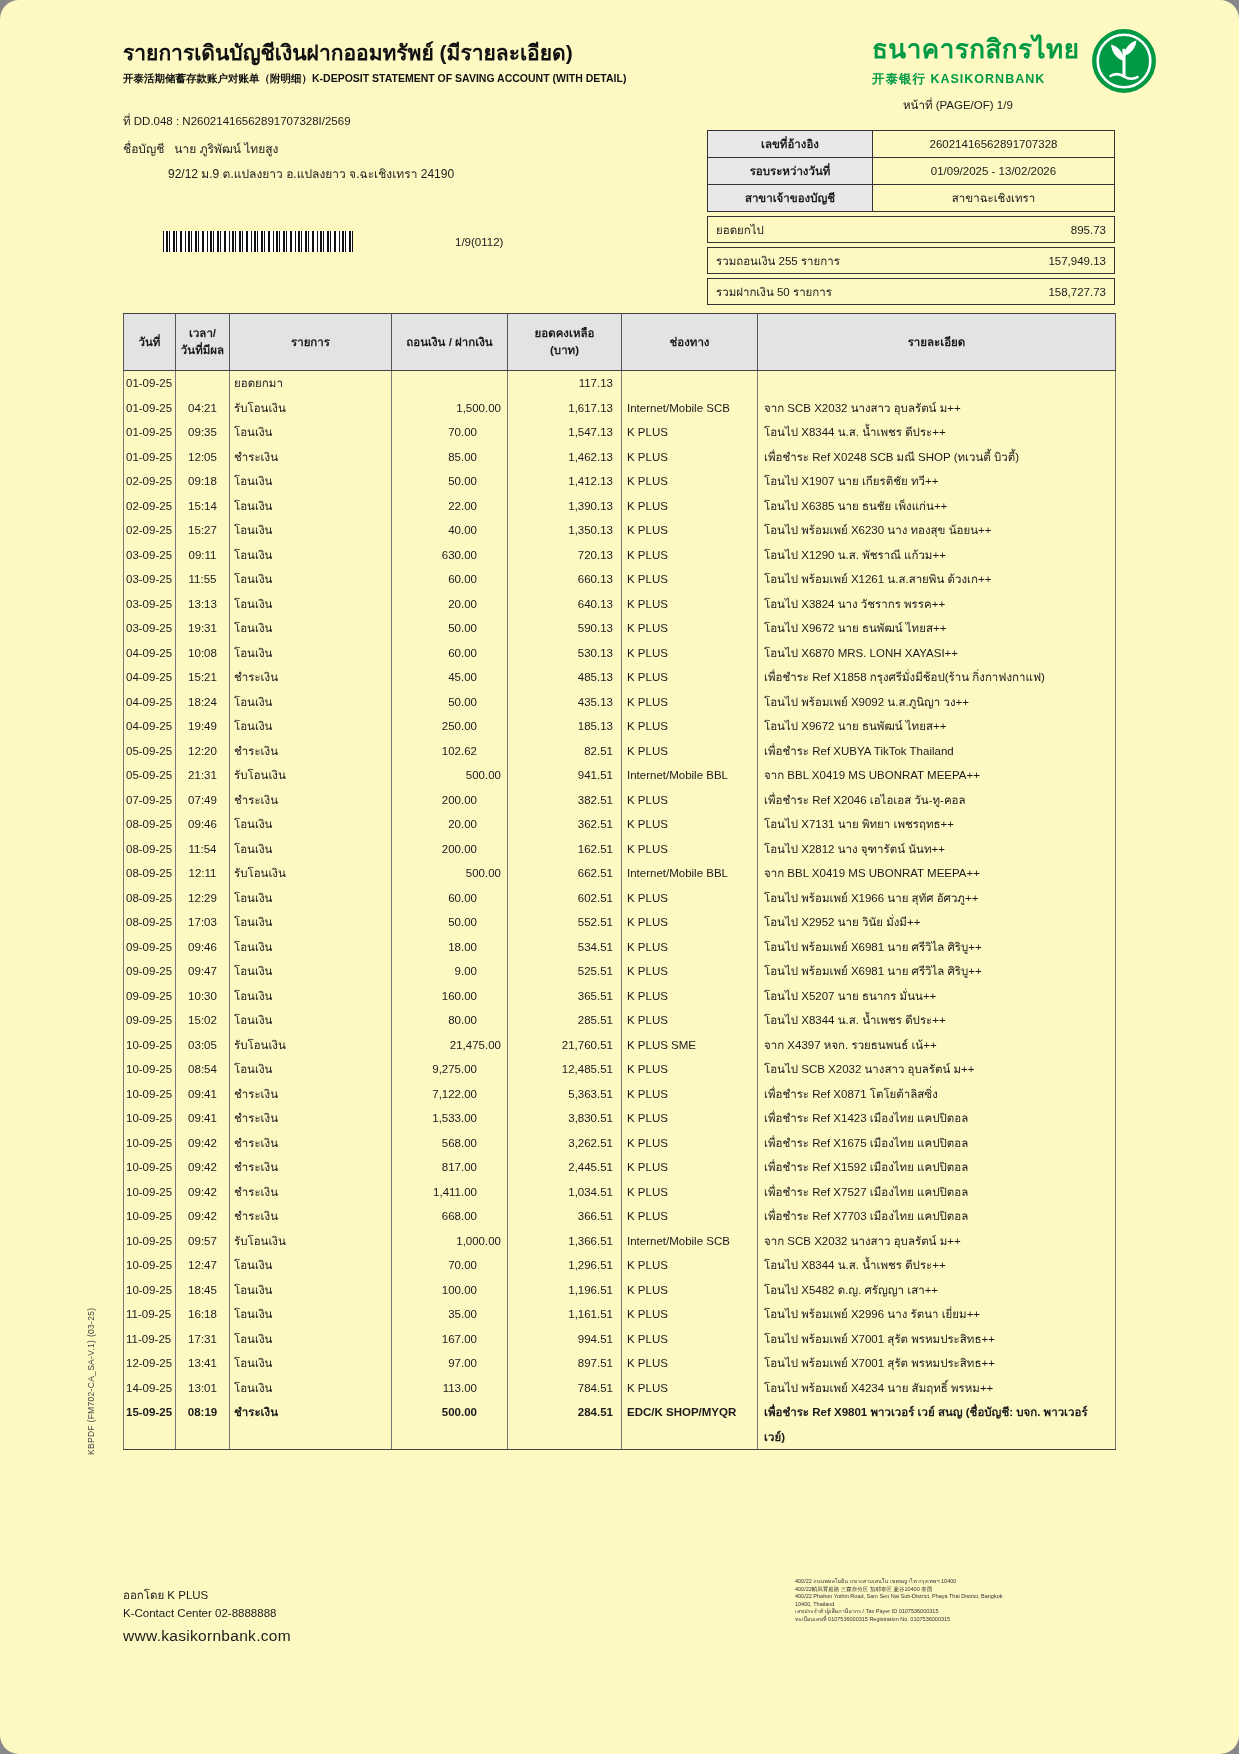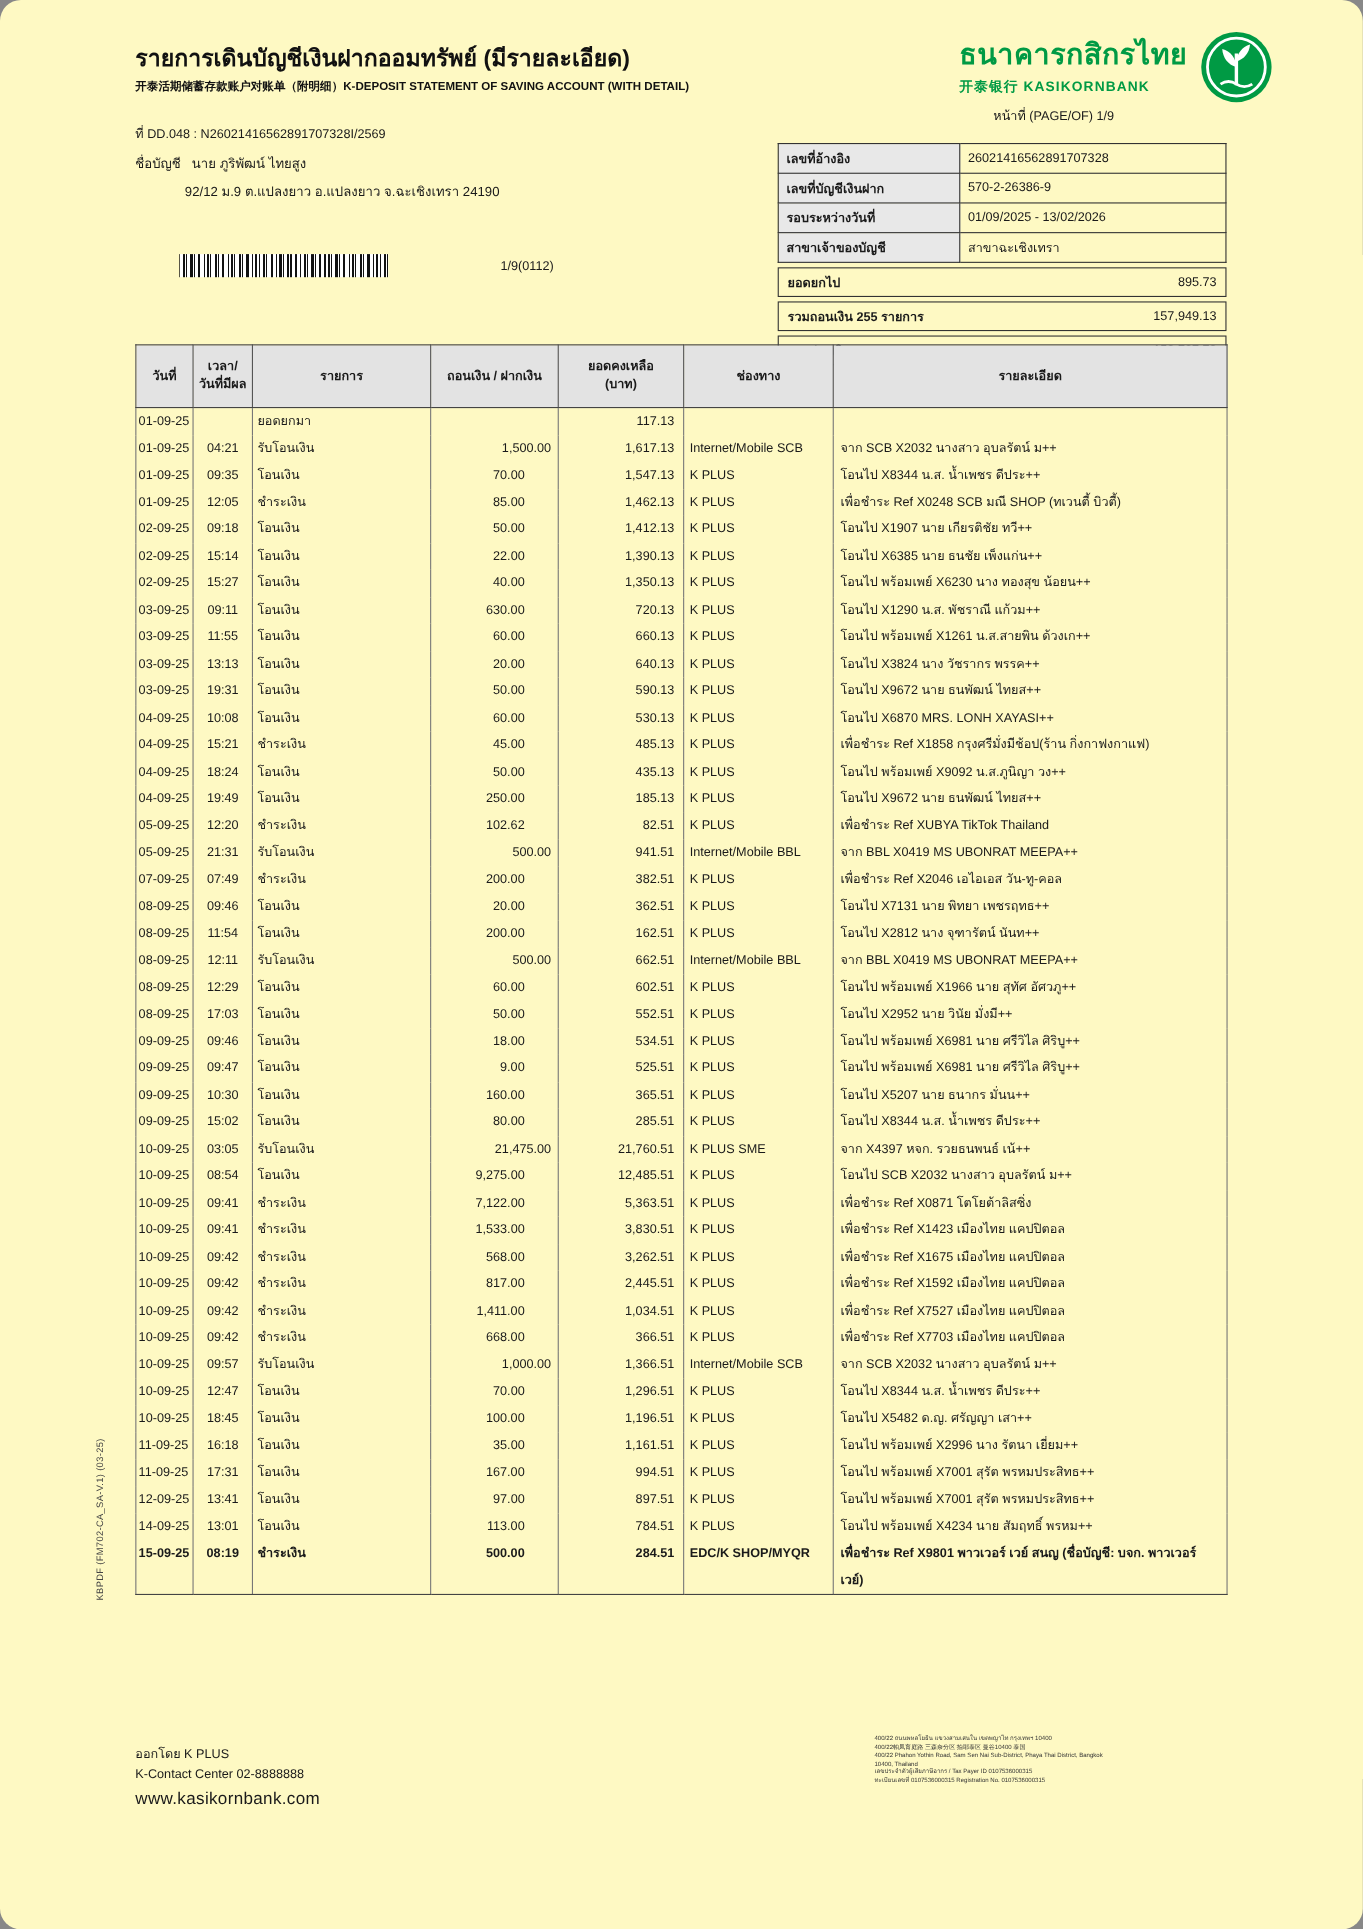--- a/index.html
+++ b/index.html
@@ -24,29 +24,29 @@
   .acct .addr{margin-top:6px; padding-left:45px;}
   
   .barcode{
     position:absolute; left:163px; top:231px; width:190px; height:21px;
     background:repeating-linear-gradient(90deg,
       #111 0 1px,#fff 1px 3px,#111 3px 5px,#fff 5px 6px,#111 6px 7px,#fff 7px 10px,
       #111 10px 12px,#fff 12px 13px,#111 13px 14px,#fff 14px 17px,#111 17px 19px,#fff 19px 22px);
   }
   .barcode-label{position:absolute; left:455px; top:236px; font-size:11.5px;}
   
-  .info-box{position:absolute; left:707px; top:130px; width:408px; font-size:11.5px;}
+  .info-box{position:absolute; left:707px; top:130px; width:408px; font-size:11.5px;text-align:center;}
   .info-table{width:100%; border-collapse:collapse;}
   .info-table td{border:1px solid #333; height:26px; padding:0 7px;}
   .info-table td.lbl{width:150px; background:#e8e8e8; font-weight:bold;}
   .summary-row{
     border:1px solid #333; height:25px; margin-top:4px;
     display:flex; justify-content:space-between; align-items:center; padding:0 8px;
   }
-  .summary-row .s-lbl{font-weight:bold;}
+  .summary-row .s-lbl{font-weight:normal;}
   
   .txn-table{
     position:absolute; left:123px; top:313px; width:992px;
     border-collapse:collapse; font-size:11.5px; table-layout:fixed;
   }
   .txn-table col.c1{width:52px;} .txn-table col.c2{width:54px;}
   .txn-table col.c3{width:162px;} .txn-table col.c4{width:116px;}
   .txn-table col.c5{width:114px;} .txn-table col.c6{width:136px;}
   .txn-table col.c7{width:358px;}
   .txn-table th{
@@ -117,24 +117,20 @@
 
   <div class="barcode"></div>
   <div class="barcode-label">1/9(0112)</div>
 
   <div class="info-box">
     <table class="info-table">
       <tbody>
           <tr>
         <td class="lbl">เลขที่อ้างอิง</td>
         <td class="val">26021416562891707328</td>
-      </tr>
-      <tr>
-        <td class="lbl">เลขที่บัญชีเงินฝาก</td>
-        <td class="val">570-2-26386-9</td>
       </tr>
       <tr>
         <td class="lbl">รอบระหว่างวันที่</td>
         <td class="val">01/09/2025 - 13/02/2026</td>
       </tr>
       <tr>
         <td class="lbl">สาขาเจ้าของบัญชี</td>
         <td class="val">สาขาฉะเชิงเทรา</td>
       </tr>
     </tbody>

